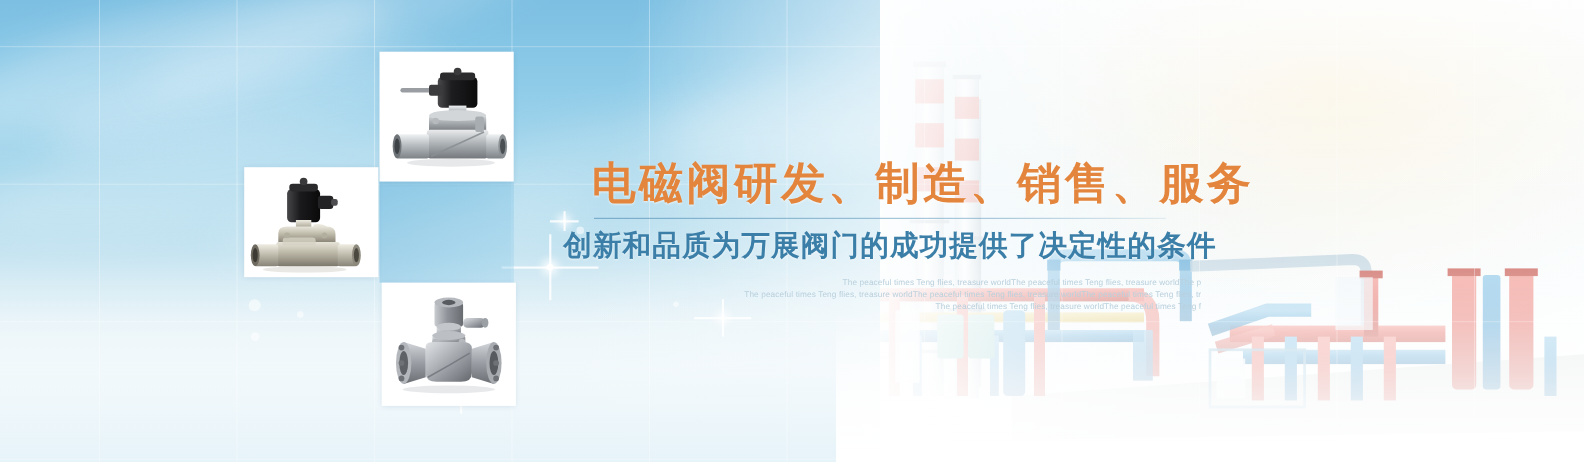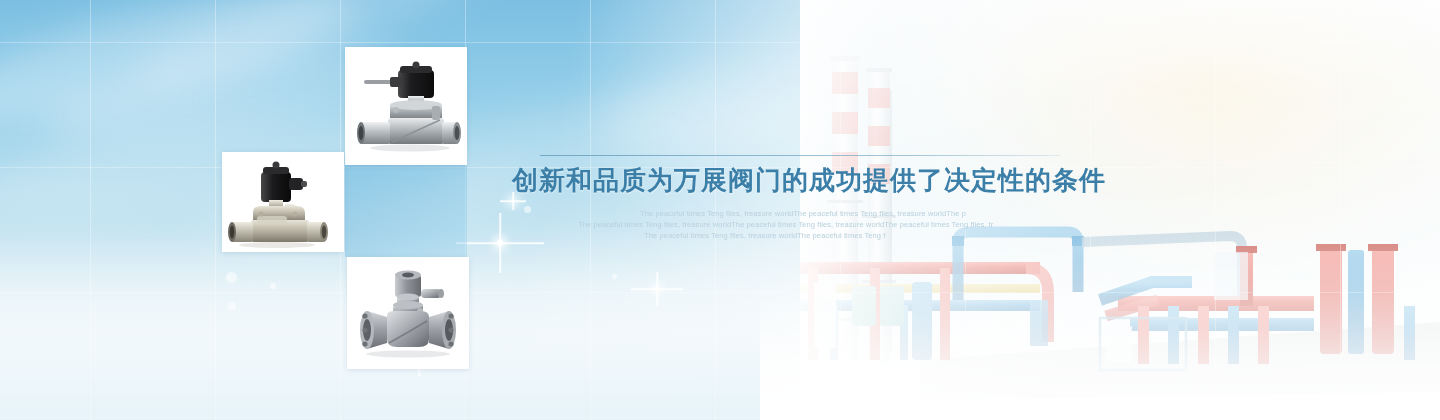--- a/index.html
+++ b/index.html
@@ -116,21 +116,21 @@
   .subhead{
     margin-top:9px;
     font-size:26px; font-weight:bold; letter-spacing:1px;
     color:#3b7fa8; line-height:1.2; white-space:nowrap;
     text-shadow:0 1px 2px rgba(255,255,255,.6);
     font-family:Liberation Serif, serif;
   }
   .blurb{
     margin-top:12px; width:470px; margin-left:110px;
     font-size:7.5px; line-height:11px; color:#b9d0dd;
-    text-align:left; letter-spacing:.1px; white-space:nowrap;
+    text-align:right; letter-spacing:.1px; white-space:nowrap;
   }
   .blurb div:nth-child(1){ margin-left:18px; }
   .blurb div:nth-child(2){ margin-left:-44px; }
   .blurb div:nth-child(3){ margin-left:22px; }
 </style>
 </head>
 <body>
 
 <div class="banner">
 
@@ -460,20 +460,21 @@
           <circle cx="100" cy="55" r="2.6" fill="#6e7277"></circle>
           <circle cx="100" cy="69" r="2.6" fill="#6e7277"></circle>
           <circle cx="100" cy="83" r="2.6" fill="#6e7277"></circle>
         </g>
         <ellipse cx="57" cy="93" rx="42" ry="3.5" fill="#b3b7bb" opacity=".3"></ellipse>
       </svg>
     </div>
   </div>
 
   <div class="copy">
+    <div class="headline">电磁阀研发、制造、销售、服务</div>
     <div class="rule"></div>
     <div class="subhead">创新和品质为万展阀门的成功提供了决定性的条件</div>
     <div class="blurb">
       <div>The peaceful times Teng flies, treasure worldThe peaceful times Teng flies, treasure worldThe p</div>
       <div>The peaceful times Teng flies, treasure worldThe peaceful times Teng flies, treasure worldThe peaceful times Teng flies, tr</div>
       <div>The peaceful times Teng flies, treasure worldThe peaceful times Teng f</div>
     </div>
   </div>
 
 </div>

